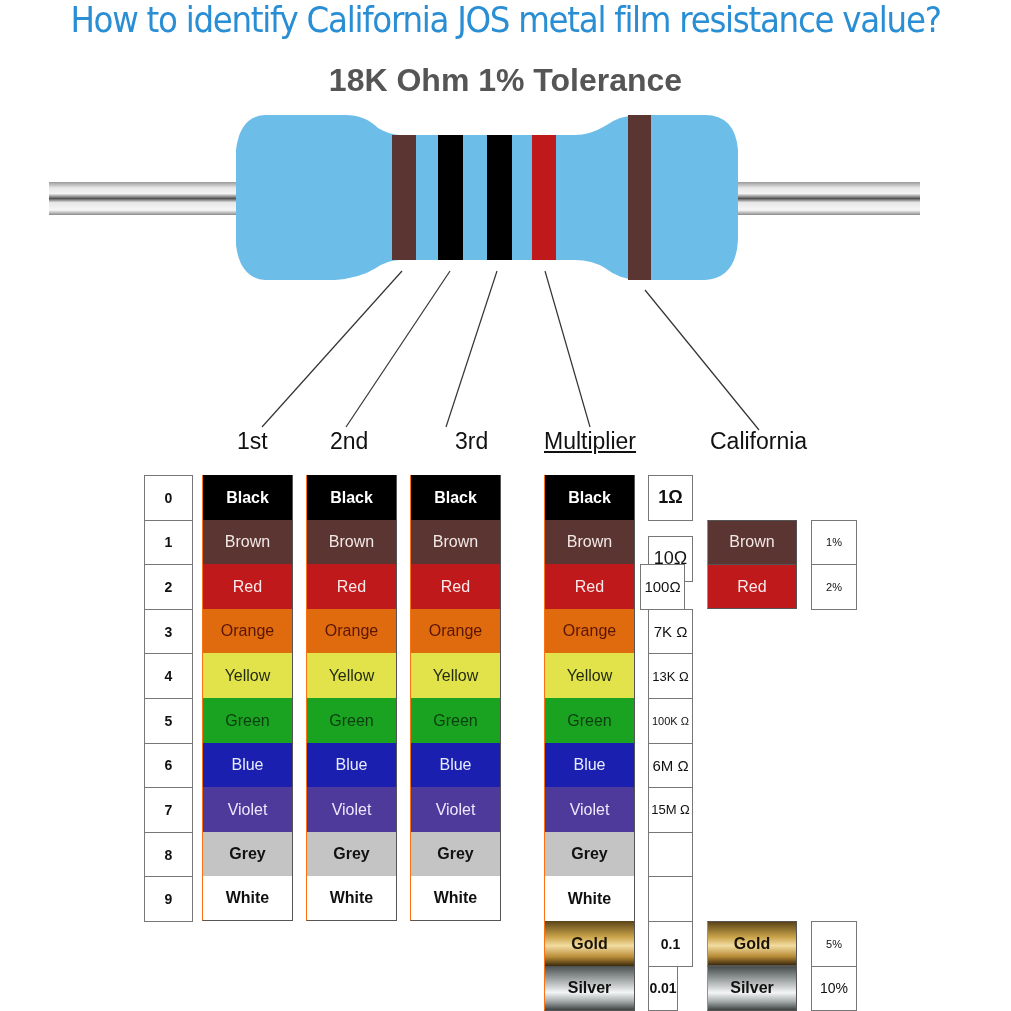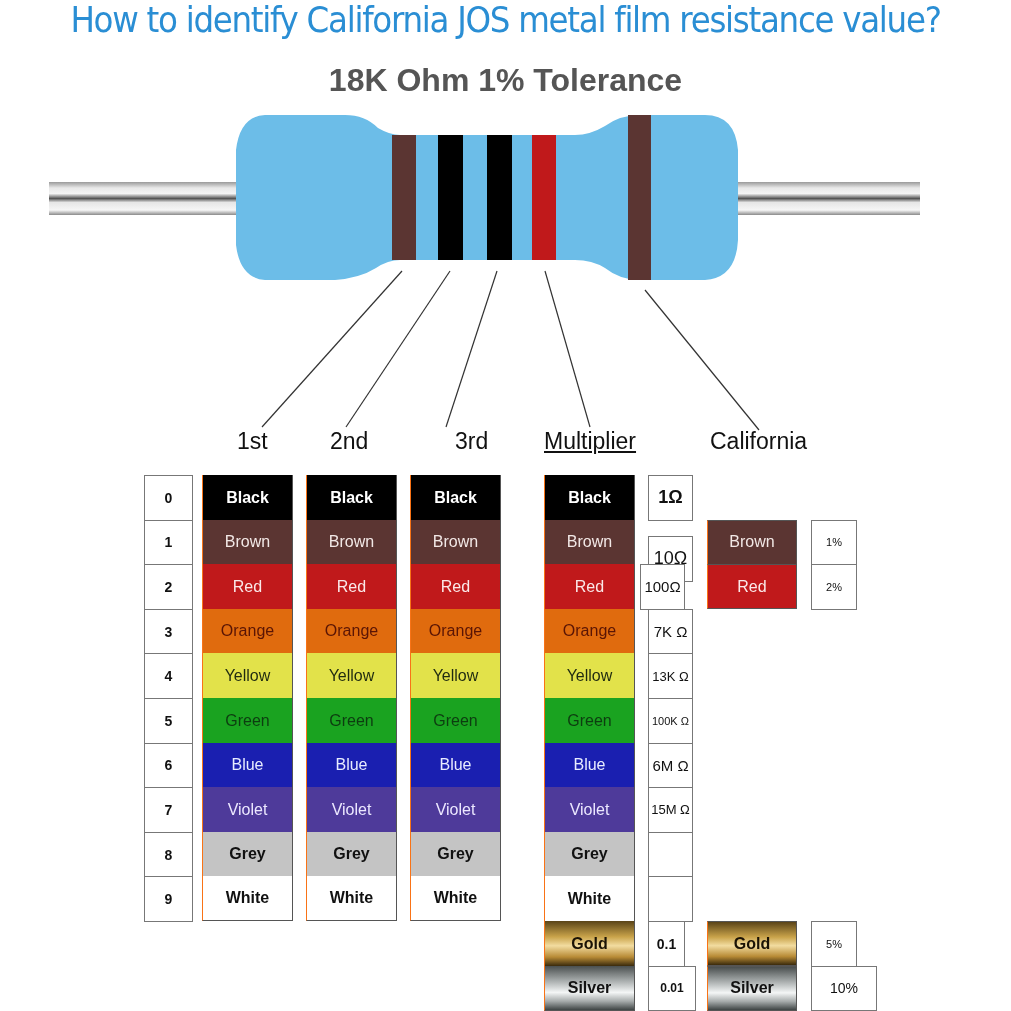--- a/index.html
+++ b/index.html
@@ -137,24 +137,24 @@
     <div class="cell value-cell" style="left: 648px; top: 698px; width: 45px; height: 45.6px; font-size: 11px; font-weight: normal;">100K Ω</div>
     <div class="cell band-cell" style="left: 544px; top: 742.6px; width: 91px; height: 45.1px; background: rgb(26, 31, 176); color: rgb(232, 236, 255); font-weight: normal; border-bottom: none;">Blue</div>
     <div class="cell value-cell" style="left: 648px; top: 742.6px; width: 45px; height: 45.6px; font-size: 15px; font-weight: normal;">6M Ω</div>
     <div class="cell band-cell" style="left: 544px; top: 787.2px; width: 91px; height: 45.1px; background: rgb(78, 58, 154); color: rgb(236, 232, 255); font-weight: normal; border-bottom: none;">Violet</div>
     <div class="cell value-cell" style="left: 648px; top: 787.2px; width: 45px; height: 45.6px; font-size: 13px; font-weight: normal;">15M Ω</div>
     <div class="cell band-cell" style="left: 544px; top: 831.8px; width: 91px; height: 45.1px; background: rgb(196, 196, 196); color: rgb(17, 17, 17); font-weight: bold; border-bottom: none;">Grey</div>
     <div class="cell value-cell" style="left: 648px; top: 831.8px; width: 45px; height: 45.6px; font-size: 18px; font-weight: normal;"></div>
     <div class="cell band-cell" style="left: 544px; top: 876.4px; width: 91px; height: 45.1px; background: rgb(255, 255, 255); color: rgb(17, 17, 17); font-weight: bold; border-bottom: none;">White</div>
     <div class="cell value-cell" style="left: 648px; top: 876.4px; width: 45px; height: 45.6px; font-size: 18px; font-weight: normal;"></div>
     <div class="cell band-cell" style="left: 544px; top: 921px; width: 91px; height: 45.1px; background: linear-gradient(rgb(90, 68, 24) 0%, rgb(201, 163, 74) 35%, rgb(242, 220, 160) 55%, rgb(184, 139, 54) 80%, rgb(58, 42, 12) 100%); color: rgb(26, 18, 5); font-weight: bold; border-bottom: none;">Gold</div>
-    <div class="cell value-cell" style="left: 648px; top: 921px; width: 37px; height: 45.6px; font-size: 14px; font-weight: bold;">0.1</div>
+    <div class="cell value-cell" style="left: 648px; top: 921px; width: 45px; height: 45.6px; font-size: 14px; font-weight: bold;">0.1</div>
     <div class="cell band-cell" style="left: 544px; top: 965.6px; width: 91px; height: 45.1px; background: linear-gradient(rgb(74, 79, 79) 0%, rgb(158, 163, 163) 30%, rgb(244, 246, 246) 60%, rgb(166, 171, 171) 80%, rgb(62, 68, 68) 100%); color: rgb(17, 17, 17); font-weight: bold; border-bottom: 1px solid rgb(85, 85, 85);">Silver</div>
-    <div class="cell value-cell" style="left: 648px; top: 965.6px; width: 48px; height: 45.6px; font-size: 12px; font-weight: bold;">0.01</div>
+    <div class="cell value-cell" style="left: 648px; top: 965.6px; width: 30px; height: 45.6px; font-size: 14px; font-weight: bold;">0.01</div>
     <div class="cell band-cell" style="left: 707px; top: 519.6px; width: 90px; height: 45.1px; background: rgb(91, 53, 50); color: rgb(242, 232, 230); font-weight: normal; border-bottom: 1px solid rgb(85, 85, 85); border-top: 1px solid rgb(85, 85, 85);">Brown</div>
     <div class="cell value-cell" style="left: 811px; top: 519.6px; width: 46px; height: 45.6px; font-size: 11px;">1%</div>
     <div class="cell band-cell" style="left: 707px; top: 564.2px; width: 90px; height: 45.1px; background: rgb(192, 25, 27); color: rgb(251, 233, 233); font-weight: normal; border-bottom: 1px solid rgb(85, 85, 85); border-top: 1px solid rgb(85, 85, 85);">Red</div>
     <div class="cell value-cell" style="left: 811px; top: 564.2px; width: 46px; height: 45.6px; font-size: 11px;">2%</div>
     <div class="cell band-cell" style="left: 707px; top: 921px; width: 90px; height: 45.1px; background: linear-gradient(rgb(90, 68, 24) 0%, rgb(201, 163, 74) 35%, rgb(242, 220, 160) 55%, rgb(184, 139, 54) 80%, rgb(58, 42, 12) 100%); color: rgb(26, 18, 5); font-weight: bold; border-bottom: 1px solid rgb(85, 85, 85); border-top: 1px solid rgb(85, 85, 85);">Gold</div>
     <div class="cell value-cell" style="left: 811px; top: 921px; width: 46px; height: 45.6px; font-size: 11px;">5%</div>
     <div class="cell band-cell" style="left: 707px; top: 965.6px; width: 90px; height: 45.1px; background: linear-gradient(rgb(74, 79, 79) 0%, rgb(158, 163, 163) 30%, rgb(244, 246, 246) 60%, rgb(166, 171, 171) 80%, rgb(62, 68, 68) 100%); color: rgb(17, 17, 17); font-weight: bold; border-bottom: 1px solid rgb(85, 85, 85); border-top: 1px solid rgb(85, 85, 85);">Silver</div>
-    <div class="cell value-cell" style="left: 811px; top: 965.6px; width: 66px; height: 45.6px; font-size: 14px;">10%</div>
+    <div class="cell value-cell" style="left: 811px; top: 965.6px; width: 46px; height: 45.6px; font-size: 14px;">10%</div>
   </div>
 
 </body></html>

